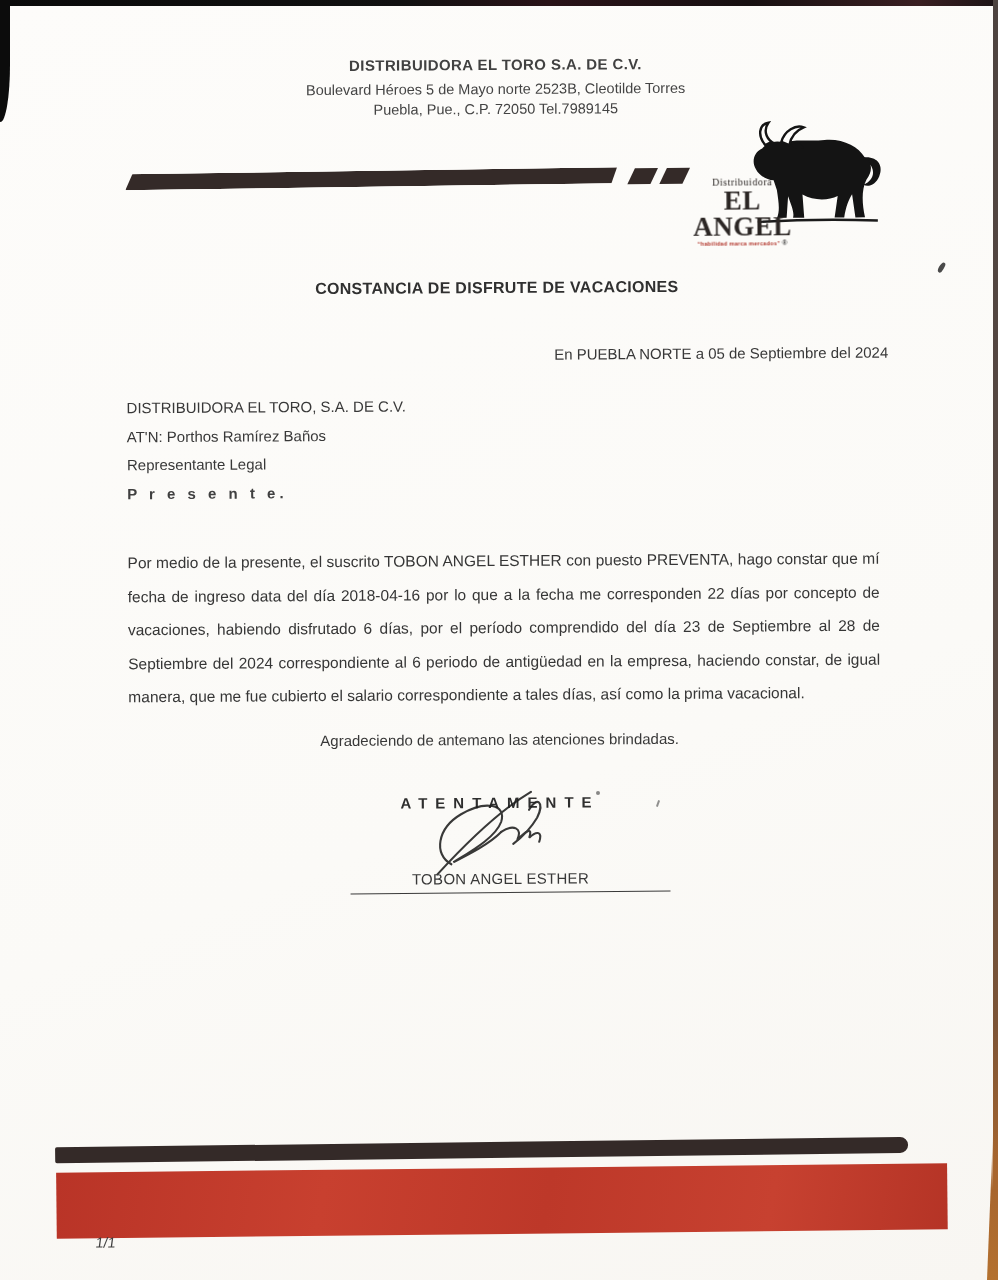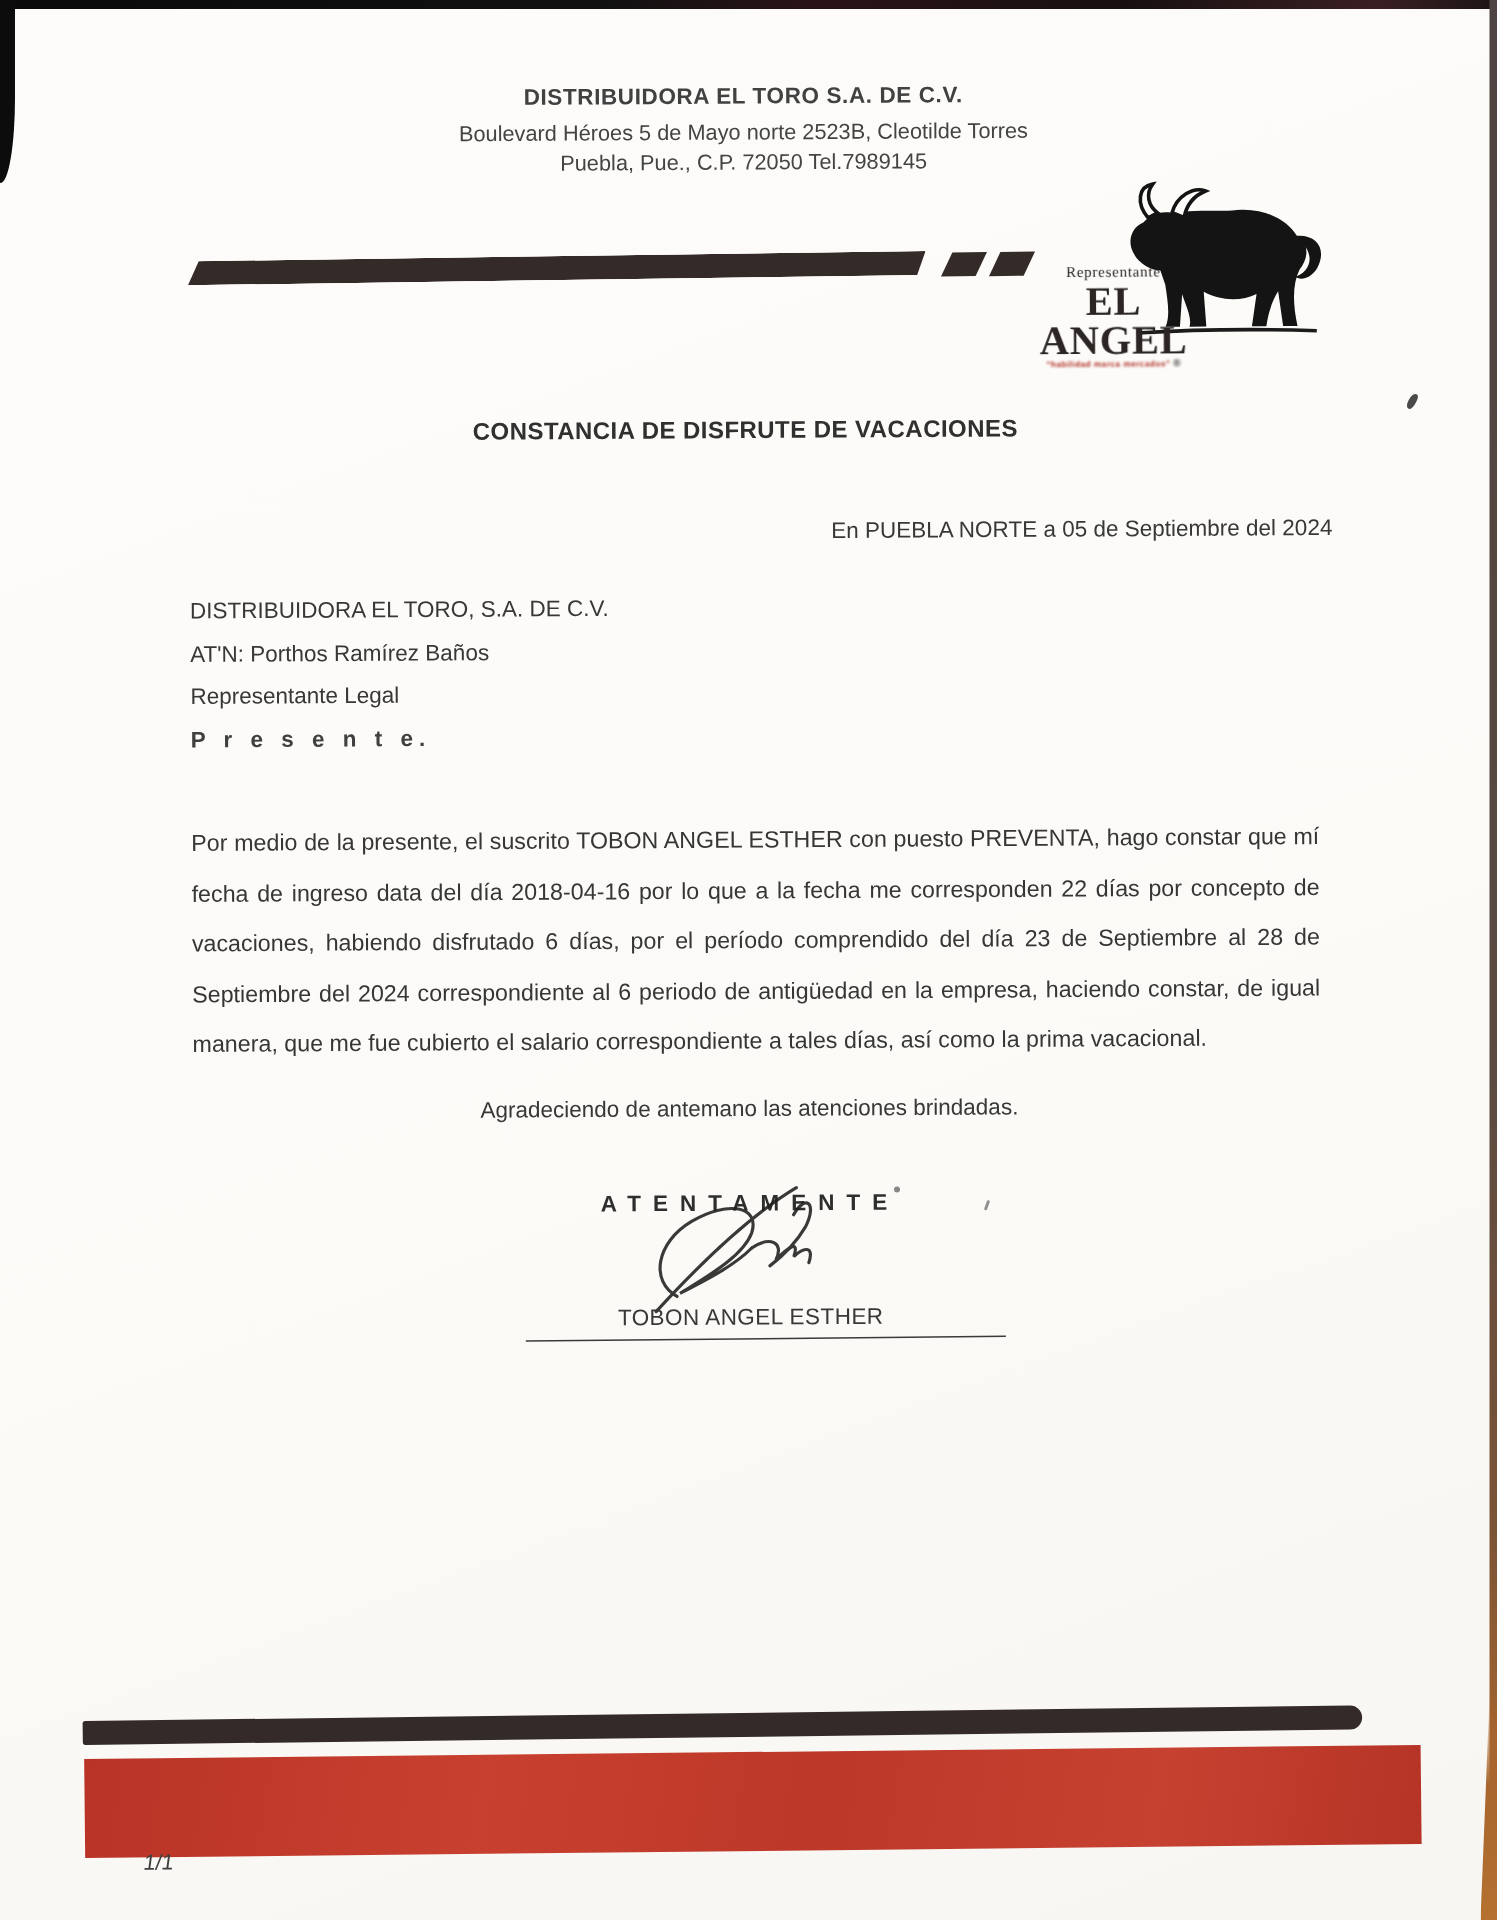--- a/index.html
+++ b/index.html
@@ -159,21 +159,21 @@
                  C92,32 76,28 62,33
                  C50,29 40,33 34,40 Z" fill="#141414"></path>
 
         <path d="M38,36 C28,24 30,10 42,8 C36,16 38,26 46,32 Z" fill="#fdfcfa" stroke="#141414" stroke-width="3"></path>
 
         <path d="M58,32 C62,18 76,10 86,14 C76,18 70,26 68,36 Z" fill="#fdfcfa" stroke="#141414" stroke-width="3"></path>
 
         <path d="M70,36 C78,32 84,34 86,40 C80,42 74,42 70,36 Z" fill="#141414"></path>
       </svg>
       <div class="logo-text">
-        <div class="logo-distribuidora">Representante</div>
+        <div class="logo-distribuidora">Distribuidora</div>
         <div class="logo-name">EL ANGEL</div>
         <div class="logo-tagline">
           <span>“habilidad marca mercados”</span>
           <span class="logo-reg">®</span>
         </div>
       </div>
     </div>
 
     <div class="doc-title">CONSTANCIA DE DISFRUTE DE VACACIONES</div>
 

